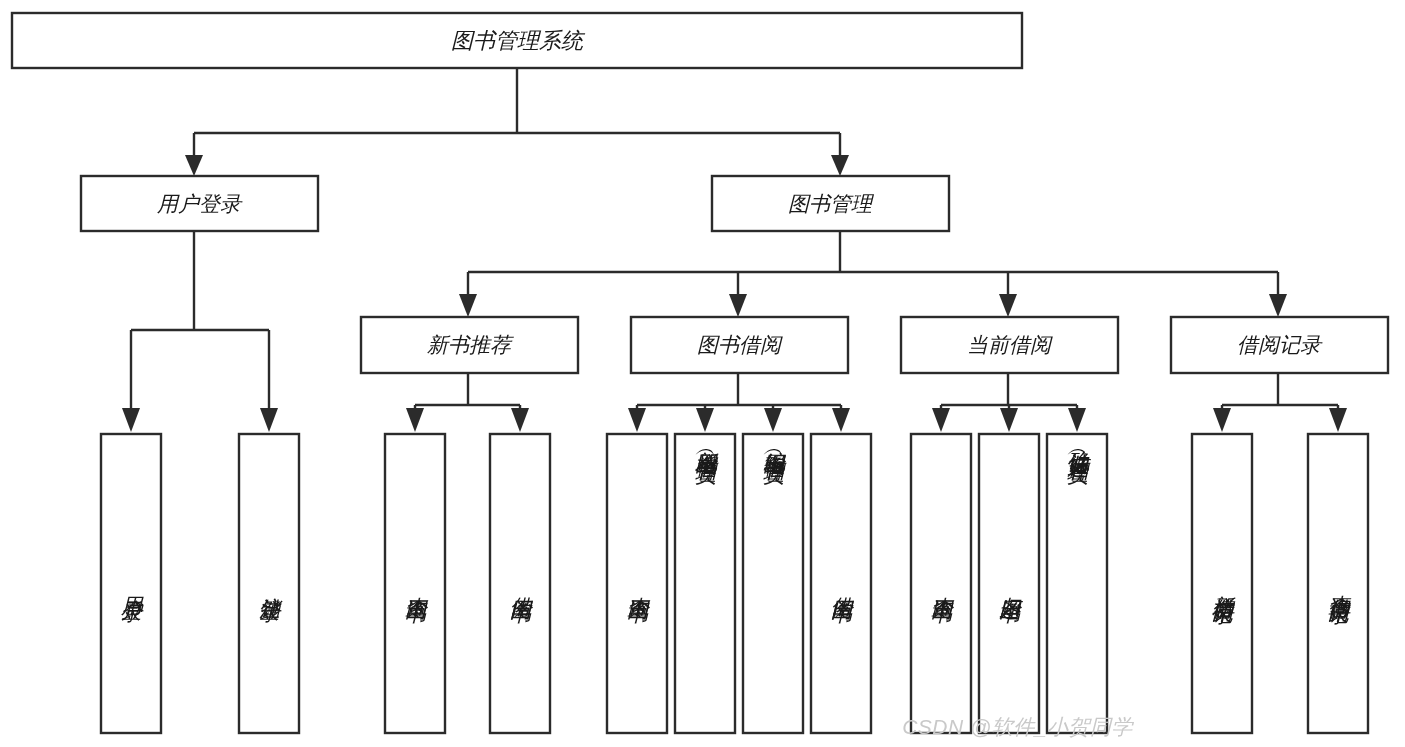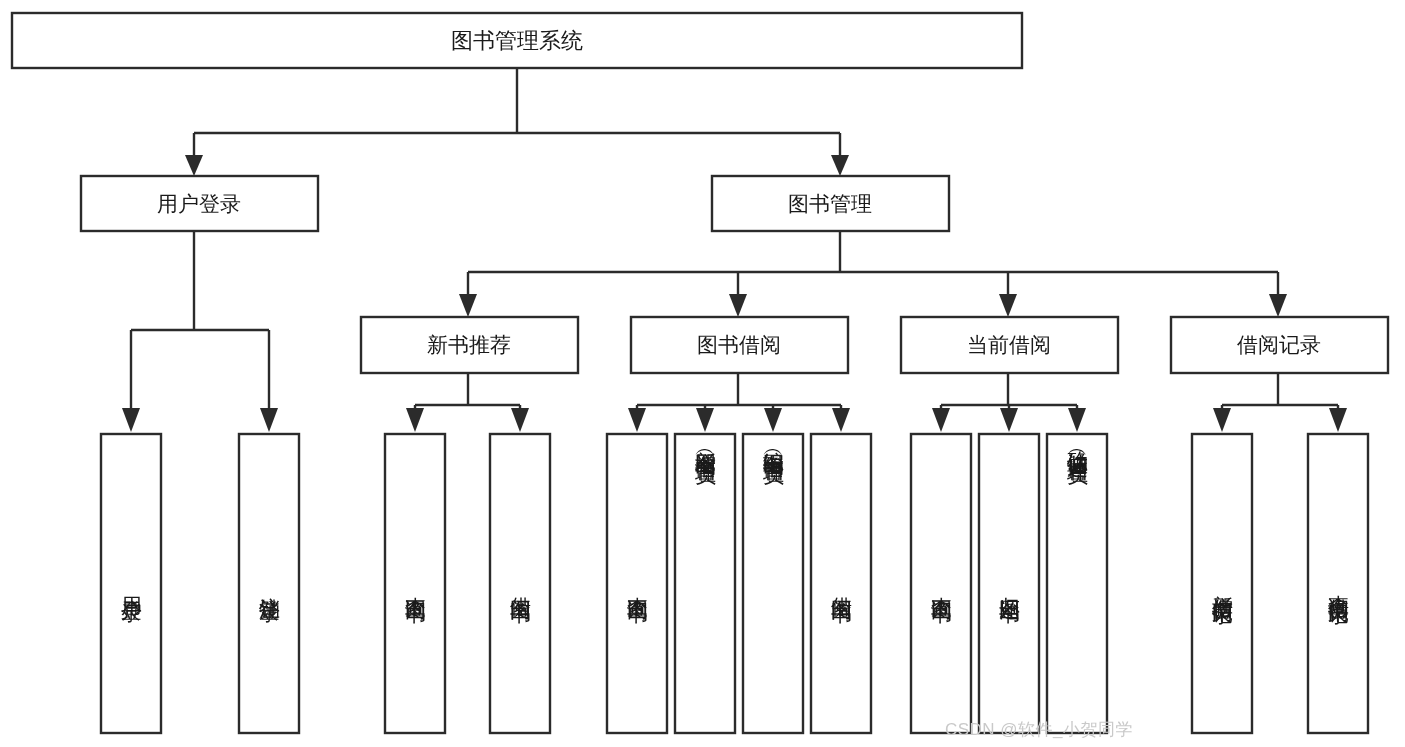--- a/index.html
+++ b/index.html
@@ -13,20 +13,21 @@
     font-family: "Liberation Sans", "DejaVu Sans", sans-serif;
     overflow: hidden;
     position: relative;
   }
   #diagram-root {
     position: absolute;
     left: 0;
     top: 0;
     width: 1141px;
     height: 747px;
+    font-style: italic;
   }
   svg#flow {
     display: block;
     width: 1405px;
     height: 747px;
     background: #ffffff;
   }
   .node-rect {
     fill: #ffffff;
     stroke: #2b2b2b;
@@ -73,21 +74,21 @@
     color: #1a1a1a;
     letter-spacing: 2px;
     text-align: center;
     white-space: nowrap;
   }
   .watermark {
     position: absolute;
     right: 8px;
     bottom: 6px;
     font-family: "Liberation Sans", "DejaVu Sans", sans-serif;
-    font-size: 17px;
+    font-size: 21px;
     color: #c9c9c9;
     letter-spacing: 0.5px;
     user-select: none;
     white-space: nowrap;
   }
 </style>
 </head>
 <body>
 
 <div id="diagram-root">

